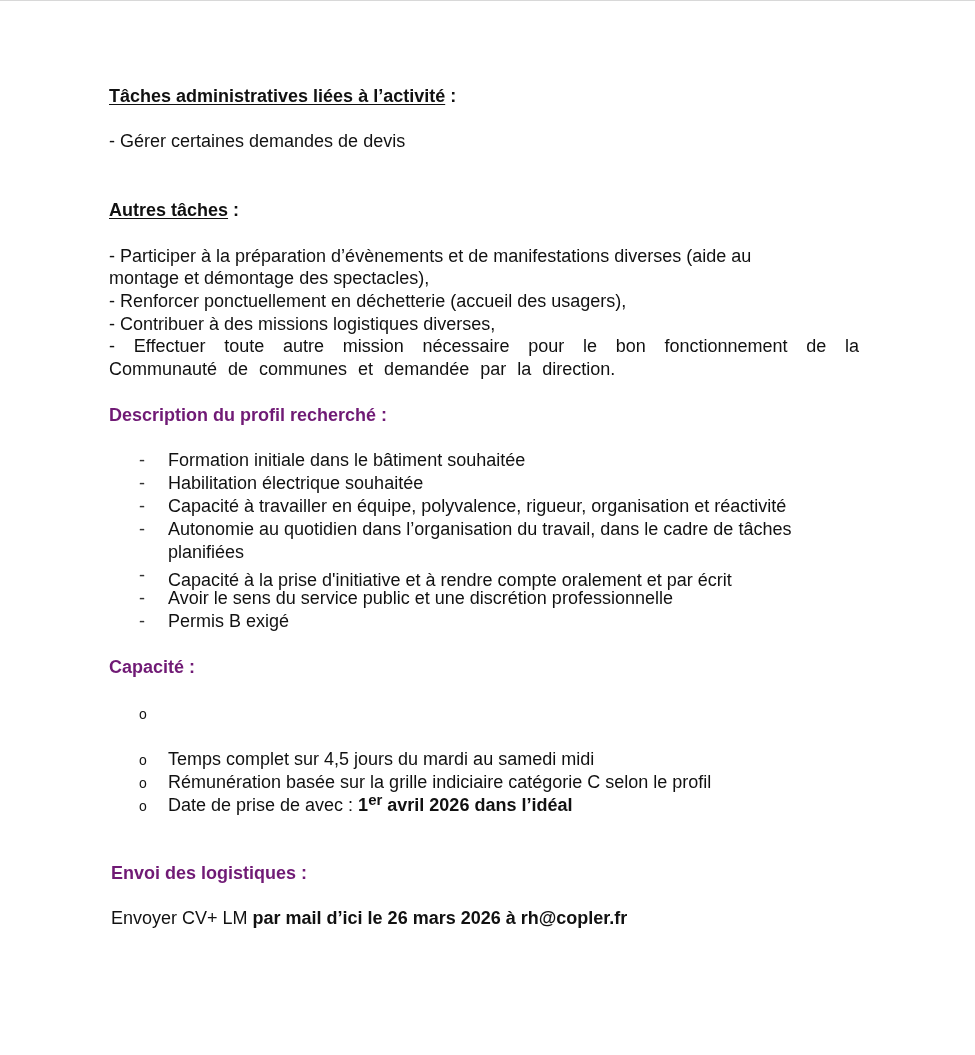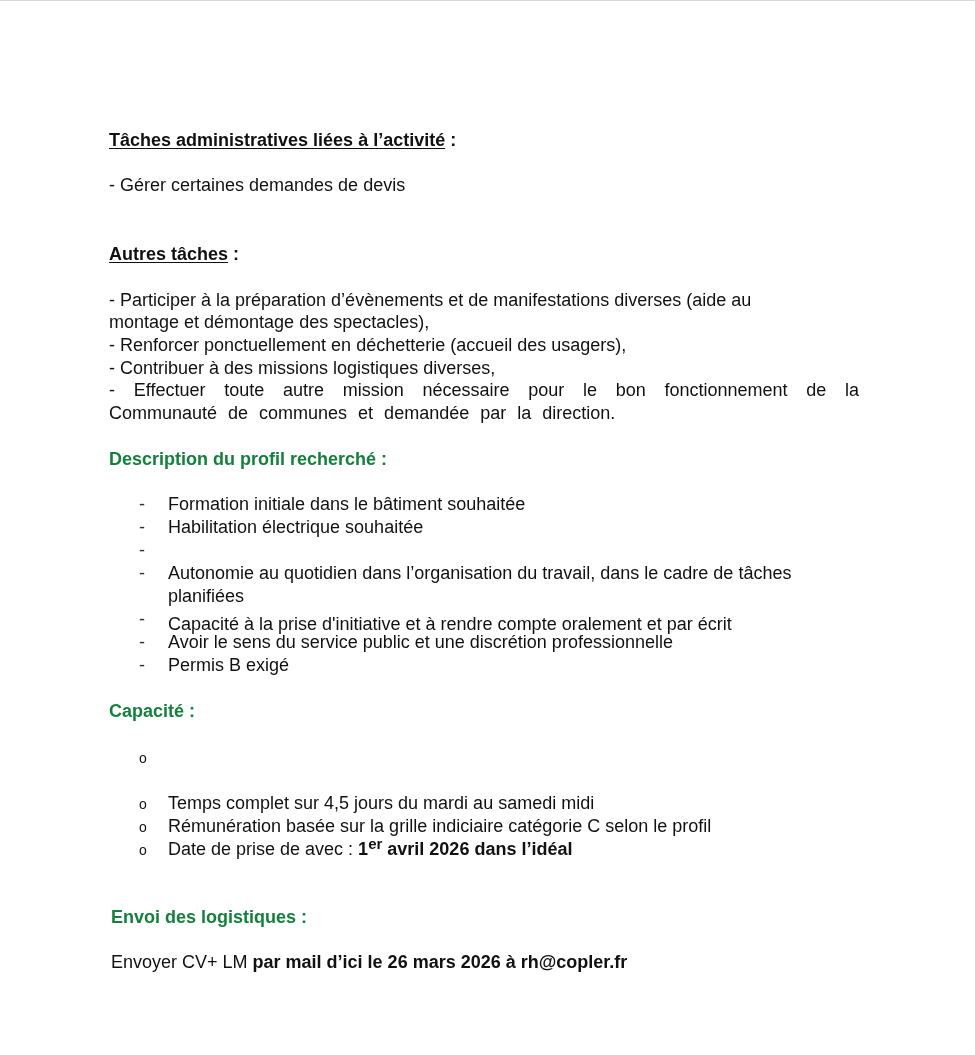--- a/index.html
+++ b/index.html
@@ -2,24 +2,24 @@
 <html><head>
 <meta charset="utf-8">
 <style>
   html, body { margin: 0; padding: 0; background: #ffffff; }
   body {
     width: 975px; height: 1055px; position: relative; overflow: hidden;
     font-family: "Liberation Sans", sans-serif; color: #111111; font-size: 18px;
   }
   .topline { position: absolute; left: 0; top: 0; width: 975px; height: 1px; background: #d8d8d8; }
   .page { position: absolute; left: 109px; top: 0; width: 750px; }
-  .abs { position: absolute; white-space: nowrap; margin-top: 44px; }
+  .abs { position: absolute; white-space: nowrap; }
   .h-under { font-weight: bold; }
   .h-under .u { text-decoration: underline; text-underline-offset: 2px; }
-  .h-blue { font-weight: bold; color: #15803d; }
+  .h-blue { font-weight: bold; color: #701a75; }
   .line { line-height: 22.5px; }
   .justify { white-space: normal; text-align: justify; text-align-last: left; }
   .dash { position: absolute; left: 30px; color: #333; }
   .bullet { position: absolute; left: 30px; font-size: 14px; }
   .item { position: absolute; left: 59px; white-space: nowrap; }
   .bold { font-weight: bold; }
   sup { font-size: 15px; vertical-align: 6px; line-height: 0; }
 </style>
 </head>
 <body>
@@ -43,20 +43,21 @@
   <div class="abs line justify" style="top:335px; width:750px; word-spacing:6px;">- Effectuer toute autre mission nécessaire pour le bon fonctionnement de la Communauté de communes et demandée par la direction.</div>
 
   <div class="abs h-blue" style="top:405px;">Description du profil recherché :</div>
 
   <div class="abs" style="top:450px; left:0; width:750px; height:190px;">
     <span class="dash" style="top:0;">-</span>
     <span class="item" style="top:0;">Formation initiale dans le bâtiment souhaitée</span>
     <span class="dash" style="top:23px;">-</span>
     <span class="item" style="top:23px;">Habilitation électrique souhaitée</span>
     <span class="dash" style="top:46px;">-</span>
+    <span class="item" style="top:46px;">Capacité à travailler en équipe, polyvalence, rigueur, organisation et réactivité</span>
     <span class="dash" style="top:69px;">-</span>
     <span class="item" style="top:69px;">Autonomie au quotidien dans l’organisation du travail, dans le cadre de tâches</span>
     <span class="item" style="top:92px;">planifiées</span>
     <span class="dash" style="top:115px;">-</span>
     <span class="item" style="top:120px;">Capacité à la prise d'initiative et à rendre compte oralement et par écrit</span>
     <span class="dash" style="top:138px;">-</span>
     <span class="item" style="top:138px;">Avoir le sens du service public et une discrétion professionnelle</span>
     <span class="dash" style="top:161px;">-</span>
     <span class="item" style="top:161px;">Permis B exigé</span>
   </div>

